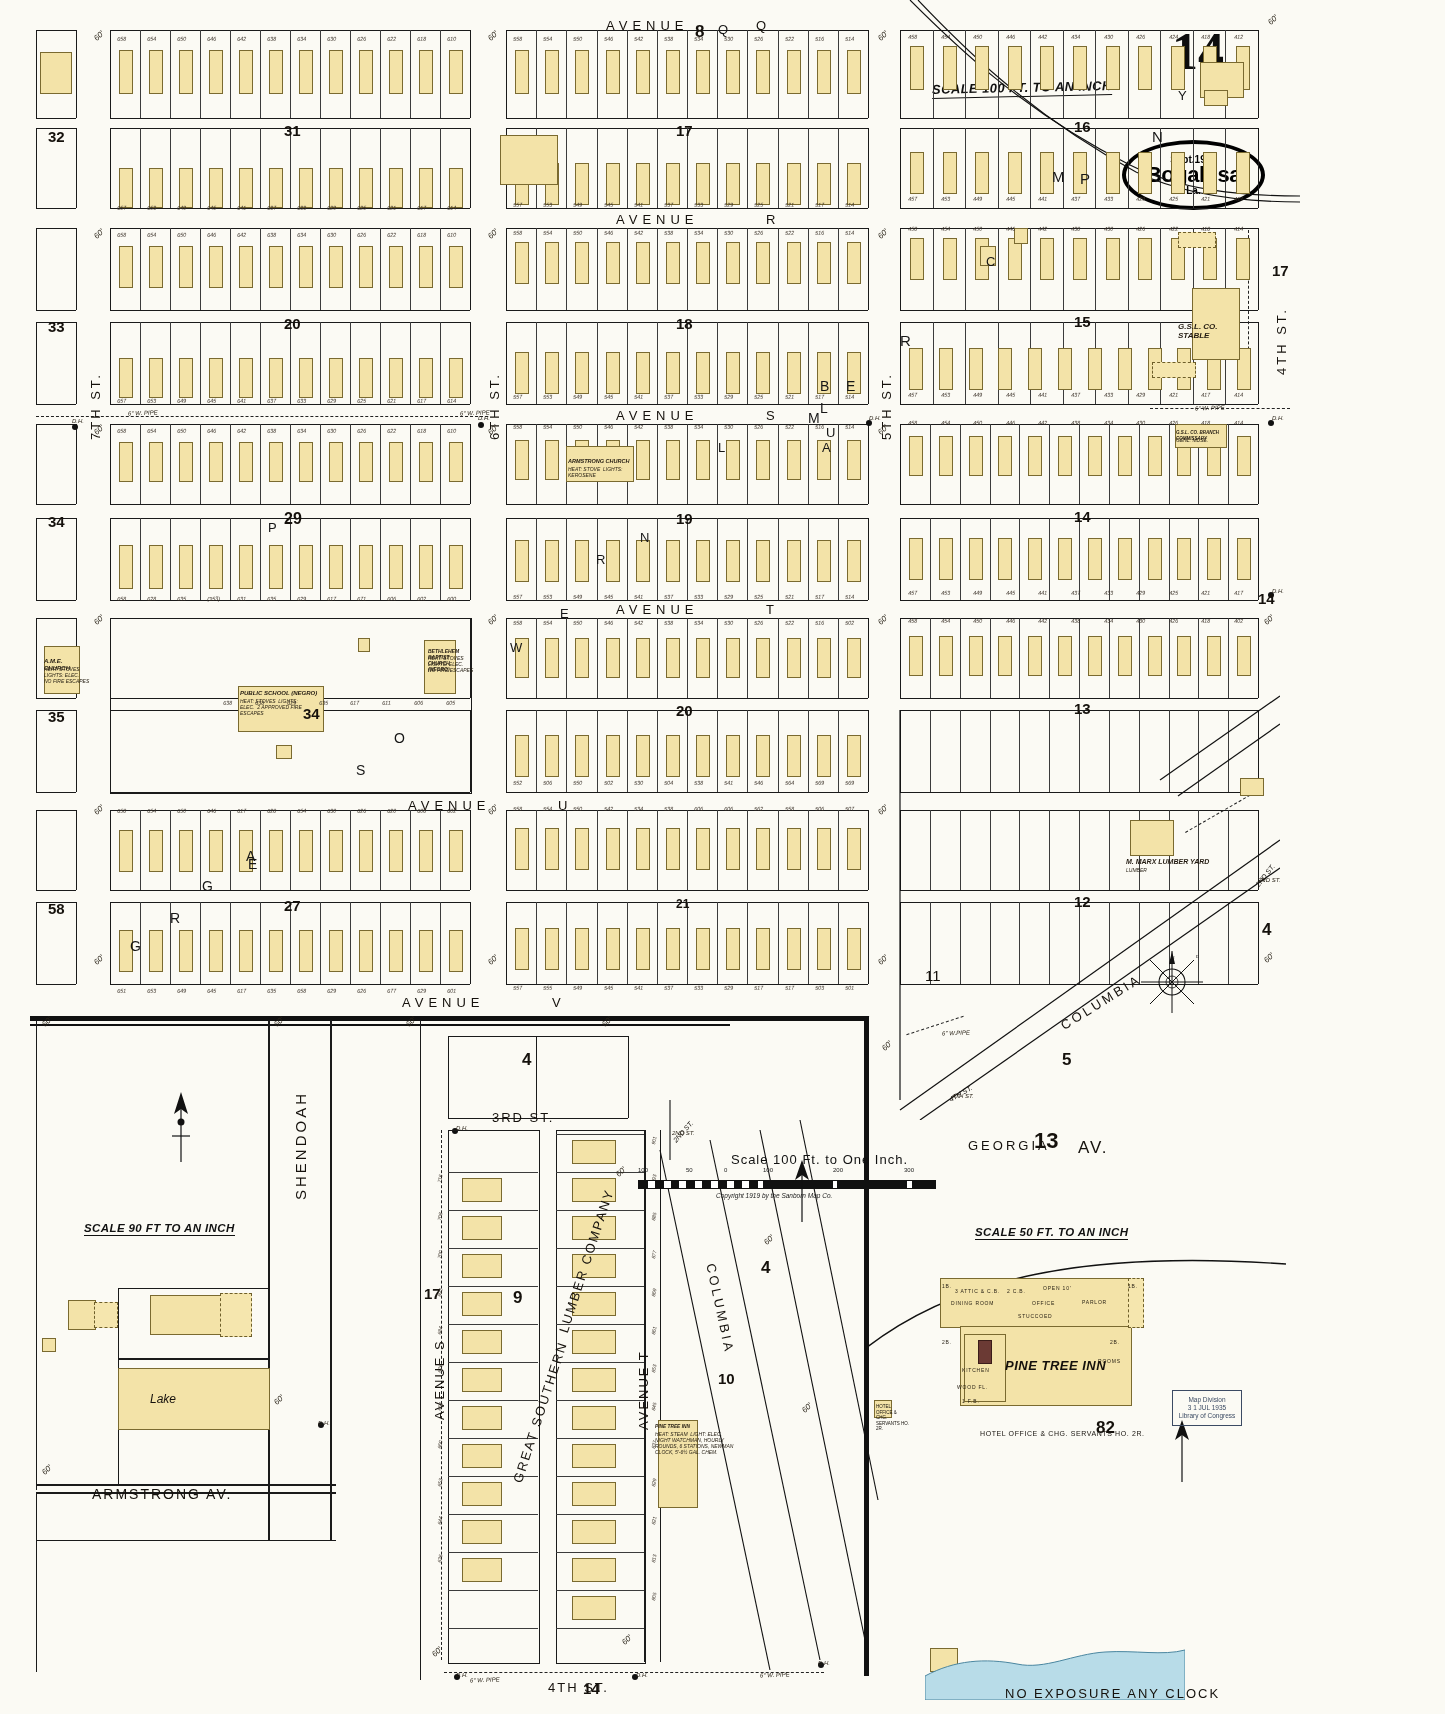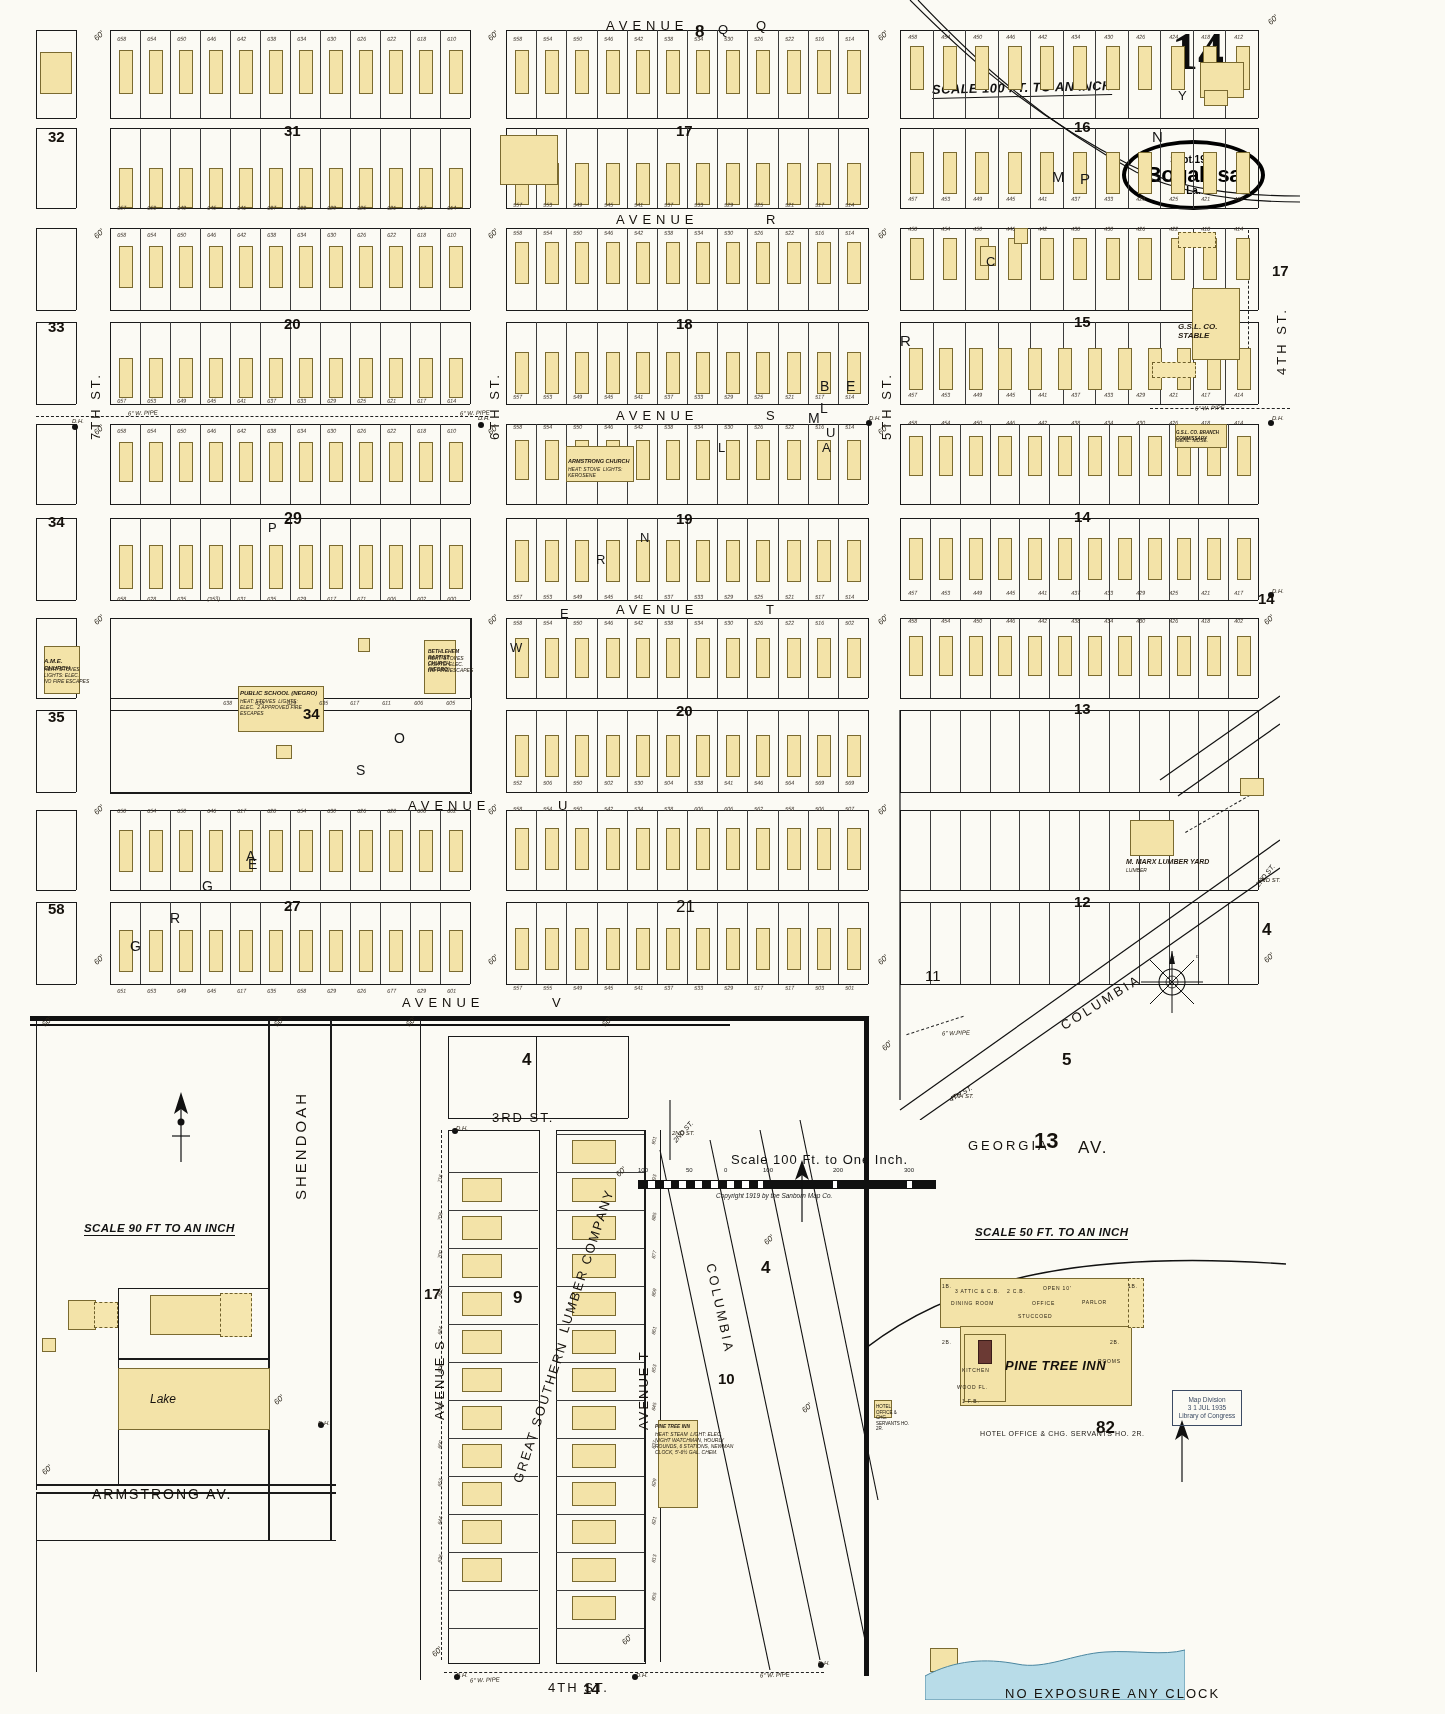--- a/index.html
+++ b/index.html
@@ -1092,21 +1092,21 @@
       <div class="txt" style="left: 48px; top: 513px;;font-size:15px;font-weight:700;">34</div>
       <div class="txt" style="left: 284px; top: 510px;;font-size:16px;font-weight:700;">29</div>
       <div class="txt" style="left: 676px; top: 510px;;font-size:15px;font-weight:700;">19</div>
       <div class="txt" style="left: 1074px; top: 508px;;font-size:15px;font-weight:700;">14</div>
       <div class="txt" style="left: 48px; top: 708px;;font-size:15px;font-weight:700;">35</div>
       <div class="txt" style="left: 303px; top: 705px;;font-size:15px;font-weight:700;">34</div>
       <div class="txt" style="left: 676px; top: 702px;;font-size:15px;font-weight:700;">20</div>
       <div class="txt" style="left: 1074px; top: 700px;;font-size:15px;font-weight:700;">13</div>
       <div class="txt" style="left: 48px; top: 900px;;font-size:15px;font-weight:700;">58</div>
       <div class="txt" style="left: 284px; top: 897px;;font-size:15px;font-weight:700;">27</div>
-      <div class="txt" style="left: 676px; top: 897px;;font-size:17px;font-weight:400;">21</div>
+      <div class="txt" style="left: 676px; top: 897px;;font-size:12px;font-weight:700;">21</div>
       <div class="txt" style="left: 1074px; top: 893px;;font-size:15px;font-weight:700;">12</div>
       <div class="txt" style="left: 925px; top: 967px;;font-size:15px;font-weight:400;">11</div>
       <div class="txt" style="left: 695px; top: 22px;;font-size:17px;font-weight:700;">8</div>
       <div class="txt" style="left: 1258px; top: 590px;;font-size:15px;font-weight:700;">14</div>
       <div class="txt" style="left: 1262px; top: 920px;;font-size:17px;font-weight:700;">4</div>
       <div class="txt" style="left: 1062px; top: 1050px;;font-size:17px;font-weight:700;">5</div>
       <div class="txt" style="left: 522px; top: 1050px;;font-size:17px;font-weight:700;">4</div>
       <div class="txt" style="left: 761px; top: 1258px;;font-size:17px;font-weight:700;">4</div>
       <div class="txt" style="left: 513px; top: 1288px;;font-size:17px;font-weight:700;">9</div>
       <div class="txt" style="left: 718px; top: 1370px;;font-size:15px;font-weight:700;">10</div>

